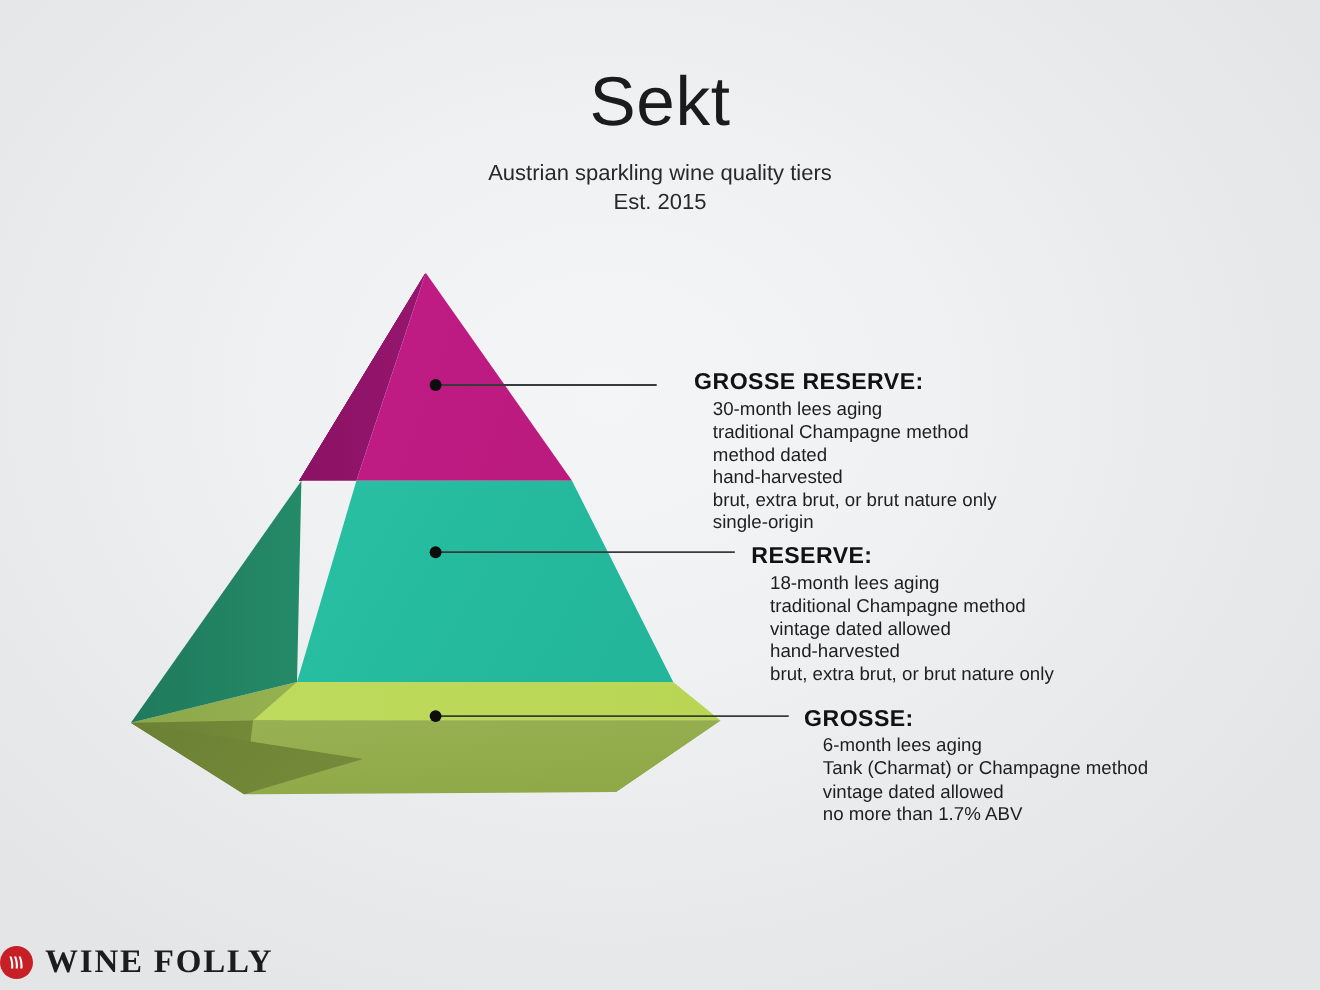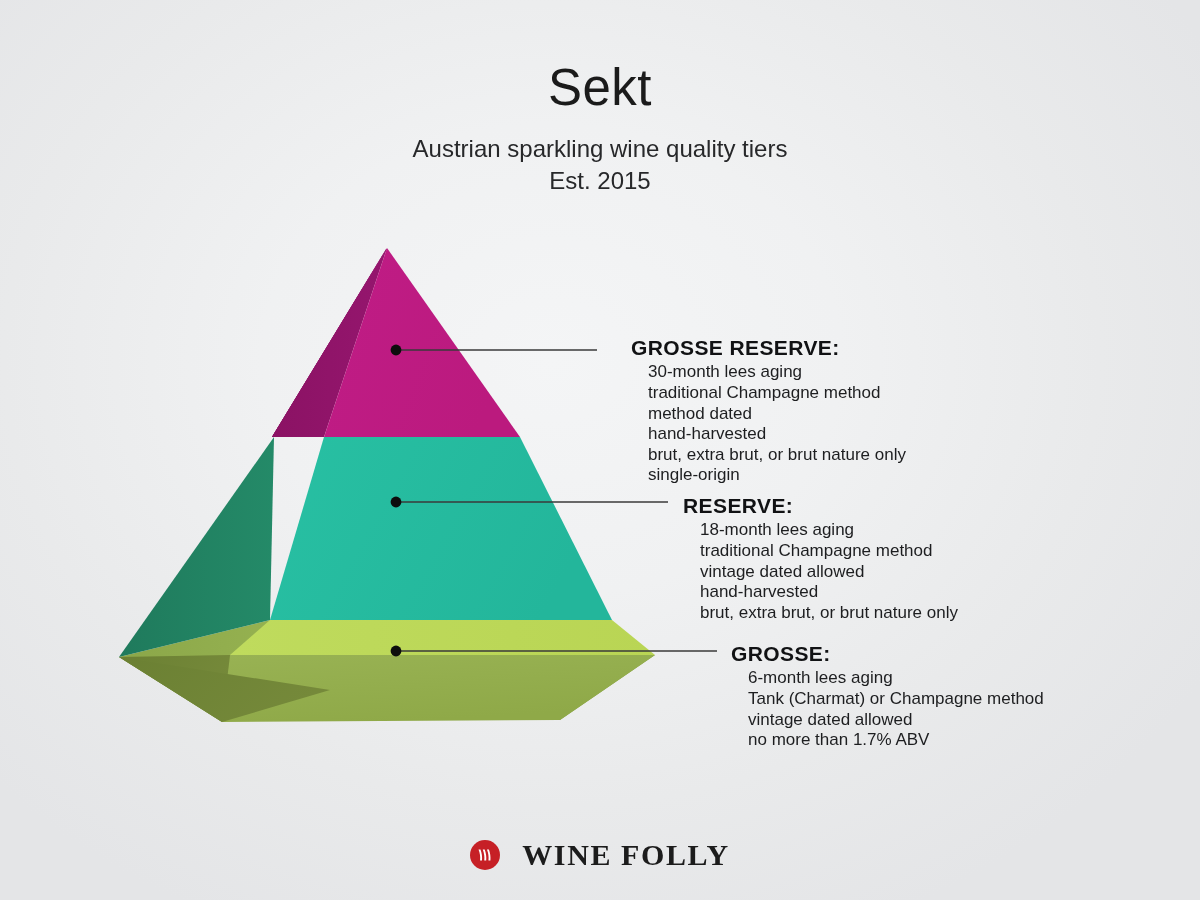--- a/index.html
+++ b/index.html
@@ -24,30 +24,30 @@
 
   
   #header {
     position: absolute;
     left: 0;
     top: 62px;
     width: 1200px;
     text-align: center;
   }
   #title {
-    font-size: 51px;
+    font-size: 63px;
     font-weight: 300;
     letter-spacing: 0.5px;
     color: #1b1b1b;
     line-height: 1.0;
     margin: 0;
   }
   #subtitle {
     margin-top: 20px;
-    font-size: 24px;
+    font-size: 20px;
     font-weight: 300;
     color: #27282a;
     line-height: 1.32;
   }
   #subtitle .line2 { display: block; }
 
   
   #pyramid-wrap {
     position: absolute;
     left: 0;
@@ -82,26 +82,24 @@
   }
 
   #callout-grosse { left: 631px; top: 334px; }
   #callout-reserve { left: 683px; top: 492px; }
   #callout-klassik { left: 731px; top: 640px; }
 
   
   #footer {
     position: absolute;
     left: 0;
-    top: 840px;
+    top: 860px;
     width: 1200px;
     display: flex;
-    justify-content: center;
     align-items: center;
-    gap: 11px;
   }
   #logo-mark {
     width: 30px;
     height: 30px;
     flex: 0 0 auto;
   }
   #logo-text {
     margin-left: 11px;
     font-family: "Liberation Serif", serif;
     font-size: 30px;

